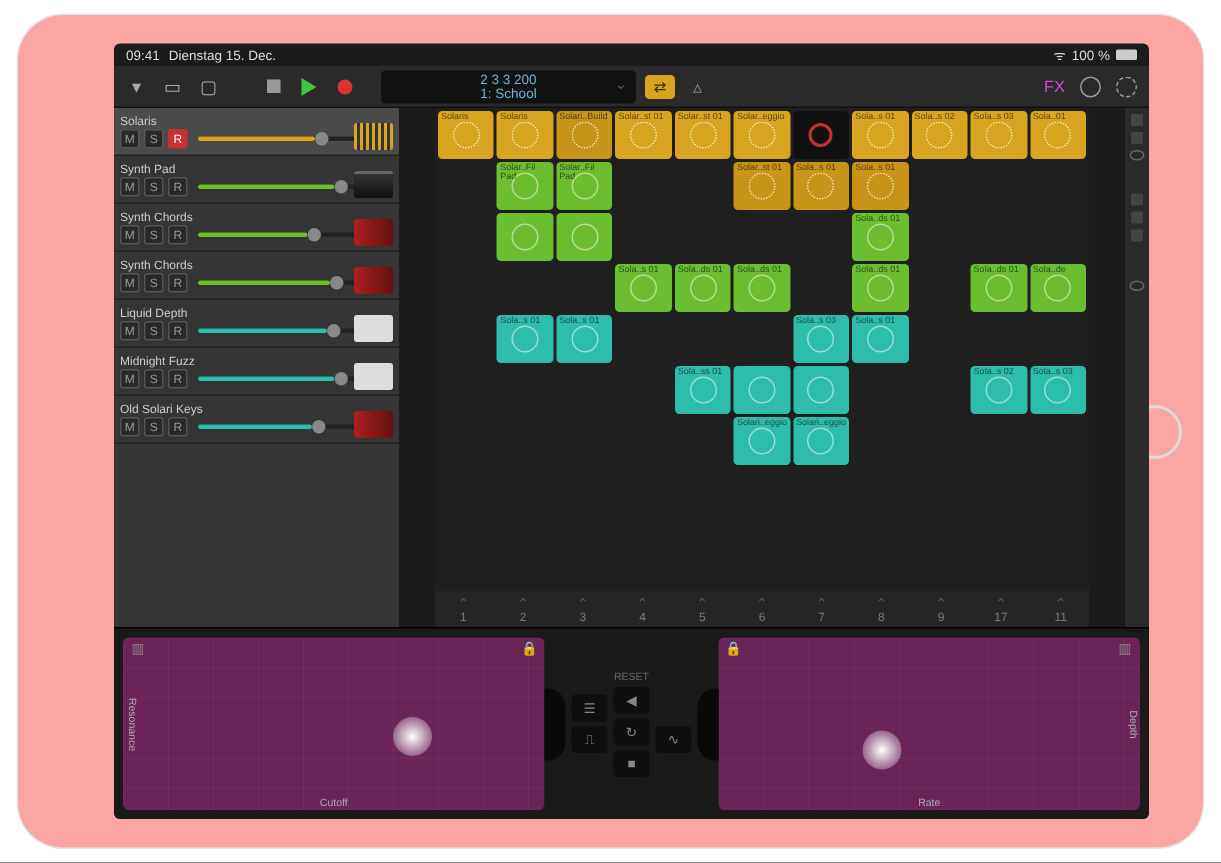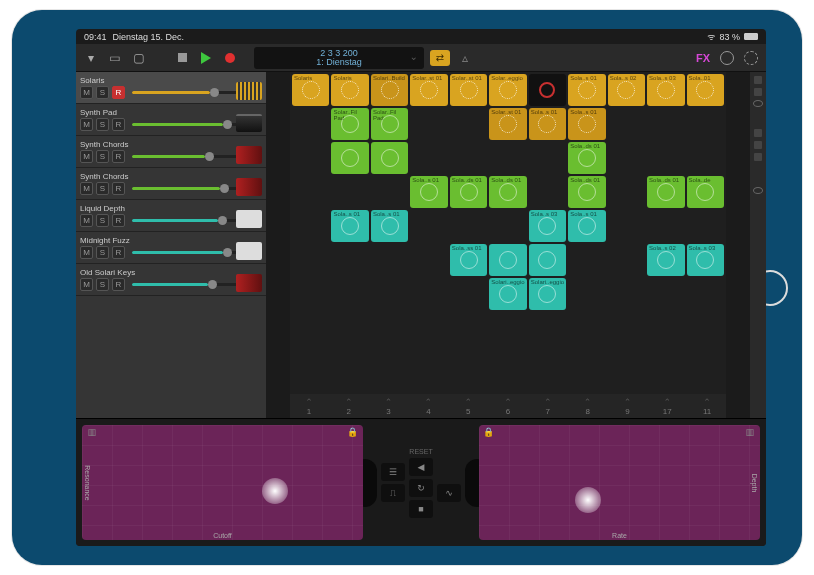--- a/index.html
+++ b/index.html
@@ -1,33 +1,33 @@
 <!DOCTYPE html>
 <html><head>
 <meta charset="utf-8">
 <style>
 * { margin: 0; padding: 0; box-sizing: border-box; font-family: -apple-system, Helvetica, Arial, sans-serif; }
 body { background: #fff; width: 814px; height: 575px; display: flex; align-items: center; justify-content: center; }
-.device { width: 790px; height: 555px; background: #0c4a6e; border-radius: 30px; position: relative; box-shadow: 0 0 0 1px #e6e6e6; display: flex; align-items: center; }
+.device { width: 790px; height: 555px; background: #fca5a5; border-radius: 30px; position: relative; box-shadow: 0 0 0 1px #e6e6e6; display: flex; align-items: center; }
 .home-btn { position: absolute; right: 14px; top: 50%; transform: translateY(-50%); width: 36px; height: 36px; border: 2px solid #dcdcdc; border-radius: 50%; }
 .screen { position: absolute; left: 64px; top: 19px; width: 690px; height: 517px; background: #1b1b1b; border-radius: 4px; overflow: hidden; display: flex; flex-direction: column; }
 .status-bar { height: 15px; display: flex; justify-content: space-between; padding: 0 8px; font-size: 9px; color: #ddd; align-items: center; }
 .status-left { display: flex; gap: 6px; }
 .status-right { display: flex; gap: 4px; align-items: center; }
 .top-toolbar { height: 28px; background: #2a2a2a; display: flex; align-items: center; padding: 0 6px; gap: 6px; border-bottom: 1px solid #111; }
 .tool-btn { width: 18px; height: 18px; display: flex; align-items: center; justify-content: center; color: #aaa; font-size: 12px; cursor: pointer; }
 .transport { display: flex; gap: 4px; margin-left: 18px; }
 .tbtn { width: 20px; height: 18px; display: flex; align-items: center; justify-content: center; border-radius: 3px; cursor: pointer; }
 .stop-icon { width: 9px; height: 9px; background: #999; }
 .play-icon { width: 0; height: 0; border-left: 10px solid #3ec73e; border-top: 6px solid transparent; border-bottom: 6px solid transparent; }
 .rec-icon { width: 10px; height: 10px; background: #e03030; border-radius: 50%; }
 .lcd { flex: 0 0 170px; height: 22px; background: #121212; border-radius: 3px; display: flex; flex-direction: column; align-items: center; justify-content: center; color: #71b0d6; font-size: 9px; line-height: 1; margin-left: 8px; position: relative; }
 .lcd-chev { position: absolute; right: 6px; top: 5px; color: #555; font-size: 10px; }
 .right-tools { margin-left: auto; display: flex; gap: 6px; align-items: center; }
-.fx-btn { color: #d648d6; font-weight: bold; font-size: 11px; }
+.fx-btn { color: #d648d6; font-weight: normal; font-size: 11px; }
 .ring-icon { width: 14px; height: 14px; border: 1.5px solid #999; border-radius: 50%; }
 .cycle-btn { width: 20px; height: 16px; background: #d9a420; border-radius: 3px; display: flex; align-items: center; justify-content: center; font-size: 10px; color: #3a2a00; }
 .metro { color: #888; font-size: 12px; }
 .main-area { flex: 1; display: flex; overflow: hidden; gap: 24px; }
 .track-panel { width: 190px; background: #353535; display: flex; flex-direction: column; overflow: hidden; }
 .track { height: 32px; border-bottom: 1px solid #222; padding: 2px 4px; display: flex; flex-direction: column; justify-content: center; position: relative; }
 .track-1 { background: #4a4a4a; }
 .tname { font-size: 8px; color: #ccc; margin-bottom: 1px; }
 .track-row { display: flex; align-items: center; gap: 3px; }
 .msr { width: 13px; height: 13px; background: #2a2a2a; border: 1px solid #555; font-size: 8px; color: #999; display: flex; align-items: center; justify-content: center; border-radius: 2px; cursor: pointer; }
@@ -77,21 +77,21 @@
   <div class="home-btn"></div>
   <div class="screen">
 
     <div class="status-bar">
       <div class="status-left">
         <span>09:41</span>
         <span>Dienstag 15. Dec.</span>
       </div>
       <div class="status-right">
         <span>ᯤ</span>
-        <span>83 %</span>
+        <span>100 %</span>
         <span style="width:14px;height:7px;border:1px solid #ccc;border-radius:1px;background:#ccc"></span>
       </div>
     </div>
 
     <div class="top-toolbar">
       <div class="tool-btn">▾</div>
       <div class="tool-btn">▭</div>
       <div class="tool-btn">▢</div>
       <div class="transport">
         <div class="tbtn">
@@ -99,21 +99,21 @@
           </div>
         <div class="tbtn">
             <div class="play-icon"></div>
           </div>
         <div class="tbtn">
             <div class="rec-icon"></div>
           </div>
       </div>
       <div class="lcd">
         <div>2  3  3  200</div>
-        <div>1: Dienstag</div>
+        <div>1: School</div>
         <span class="lcd-chev">⌄</span>
       </div>
       <div class="cycle-btn">⇄</div>
       <div class="tool-btn metro">▵</div>
       <div class="right-tools">
         <div class="tool-btn fx-btn">FX</div>
         <div class="tool-btn">
             <div class="ring-icon"></div>
           </div>
         <div class="tool-btn">

